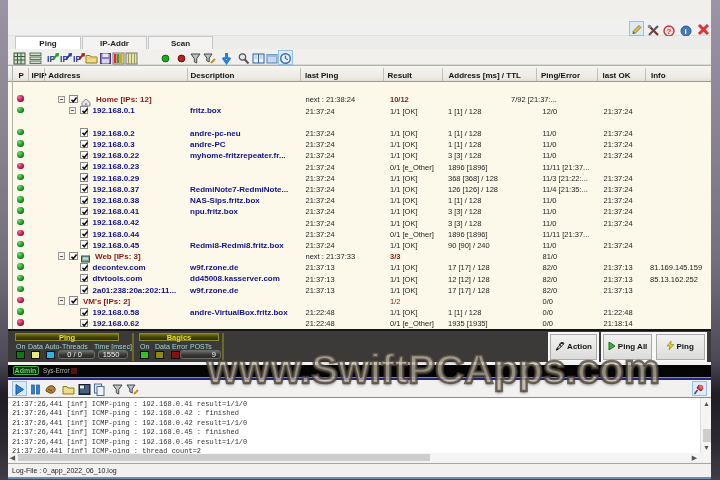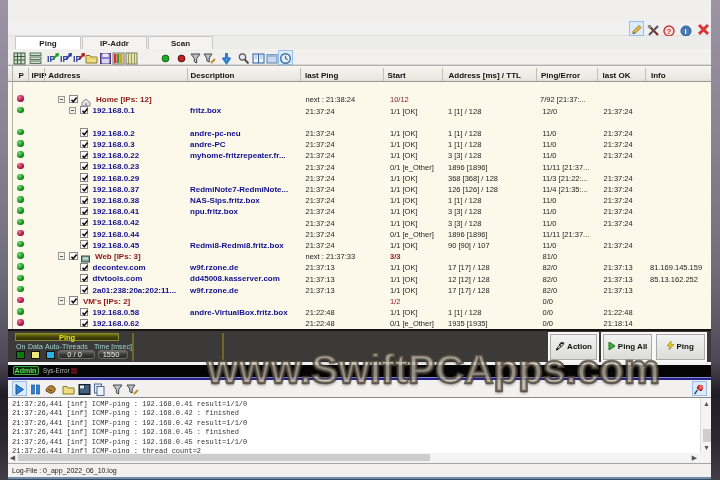--- a/index.html
+++ b/index.html
@@ -177,21 +177,21 @@
           <circle cx="6.5" cy="6.5" r="4.8" fill="#e8eef8" stroke="#3a6ea5" stroke-width="1.4"></circle>
           <path d="M6.5 3.8 V6.5 L8.8 7.8" stroke="#3a6ea5" stroke-width="1.2" fill="none"></path>
         </svg></span>
     </div>
   <div id="thead">
       <b style="left:10.5px">P</b>
       <b style="left:23.6px">IP</b>
       <b style="left:31px">IP Address</b>
       <b style="left:182.5px">Description</b>
       <b style="left:297px">last Ping</b>
-      <b style="left:379.5px">Start</b>
+      <b style="left:379.5px">Result</b>
       <b style="left:440.5px">Address [ms] / TTL</b>
       <b style="left:533px">Ping/Error</b>
       <b style="left:594.5px">last OK</b>
       <b style="left:643px">Info</b>
       <i class="hsep" style="left:4px"></i>
       <i class="hsep" style="left:19.7px"></i>
       <i class="hsep" style="left:35.7px"></i>
       <i class="hsep" style="left:178.6px"></i>
       <i class="hsep" style="left:291.5px"></i>
       <i class="hsep" style="left:374.5px"></i>
@@ -209,22 +209,22 @@
           <svg width="8" height="8" viewBox="0 0 8 8">
             <path d="M1.5 3.8 L3.2 5.8 L6.6 1.6" fill="none" stroke="#111" stroke-width="1.6"></path>
           </svg>
         </i>
         <i class="ico" style="left:73px"><svg width="10" height="9" viewBox="0 0 10 9">
             <path d="M1 4.5 L5 1 L9 4.5 L9 8 L1 8 Z" fill="#e3e3e8" stroke="#84848e" stroke-width="1"></path>
             <rect x="4" y="5.2" width="2" height="2.8" fill="#9a9aa4"></rect>
           </svg></i>
         <b class="nm" style="left:88px;color:#8c1616">Home [IPs: 12]</b>
         <span class="dv" style="left:297.5px">next : 21:38:24</span>
-        <span class="dv" style="left:382px;color:#8c1616;font-weight:normal">10/12</span>
-        <span class="dv" style="left:532px">7/92 [21:37:...</span>
+        <span class="dv" style="left:382px;color:#8c1616;font-weight:bold">10/12</span>
+        <span class="dv" style="left:503px">7/92 [21:37:...</span>
       </div>
 <div class="trow" style="top:22.4px">
         <i class="ball" style="left:9px;background:radial-gradient(circle at 35% 30%, #6fe06f, #0b7d14 70%);"></i>
         <i class="exp" style="left:60.5px"></i>
         <i class="chk" style="left:71.5px">
           <svg width="8" height="8" viewBox="0 0 8 8">
             <path d="M1.5 3.8 L3.2 5.8 L6.6 1.6" fill="none" stroke="#111" stroke-width="1.6"></path>
           </svg>
         </i>
         <b class="nm" style="left:84.5px;color:#101090">192.168.0.1</b>
@@ -383,21 +383,21 @@
         <i class="ball" style="left:9px;background:radial-gradient(circle at 35% 30%, #6fe06f, #0b7d14 70%);"></i>
         <i class="chk" style="left:71.5px">
           <svg width="8" height="8" viewBox="0 0 8 8">
             <path d="M1.5 3.8 L3.2 5.8 L6.6 1.6" fill="none" stroke="#111" stroke-width="1.6"></path>
           </svg>
         </i>
         <b class="nm" style="left:84.5px;color:#101090">192.168.0.45</b>
         <b class="nm" style="left:182px;color:#101090">Redmi8-Redmi8.fritz.box</b>
         <span class="dv" style="left:297.5px">21:37:24</span>
         <span class="dv" style="left:382px;color:#222">1/1 [OK]</span>
-        <span class="dv" style="left:440px">90 [90] / 107</span>
+        <span class="dv" style="left:440px">90 [90] / 240</span>
         <span class="dv" style="left:534.5px">11/0</span>
         <span class="dv" style="left:595.5px">21:37:24</span>
       </div>
 <div class="trow" style="top:168.0px">
         <i class="ball" style="left:9px;background:radial-gradient(circle at 35% 30%, #6fe06f, #0b7d14 70%);"></i>
         <i class="exp" style="left:49.5px"></i>
         <i class="chk" style="left:61px">
           <svg width="8" height="8" viewBox="0 0 8 8">
             <path d="M1.5 3.8 L3.2 5.8 L6.6 1.6" fill="none" stroke="#111" stroke-width="1.6"></path>
           </svg>
@@ -508,20 +508,31 @@
       <span class="glab" style="left:35px">Auto-</span>
         <span class="glab" style="left:52px">Threads</span>
       <span class="glab" style="left:84px">Time [msec]</span>
       <i class="gsq" style="left:6px;background:#0d7a0d"></i>
       <i class="gsq" style="left:21px;background:#ece87a"></i>
       <i class="gsq" style="left:36px;background:#28b4e8"></i>
       <div class="gval" style="left:48px;width:37px;text-align:center">0 / 0</div>
       <div class="gval" style="left:88px;width:30px;text-align:center">1550</div>
     </div>
     <div class="vsep" style="left:124px"></div>
+    <div class="grp" style="left:128px;width:86px">
+      <div class="gtitle" style="left:3px;width:80px">Bagics</div>
+      <span class="glab" style="left:4px">On</span>
+        <span class="glab" style="left:19px">Data</span>
+      <span class="glab" style="left:36px">Error</span>
+        <span class="glab" style="left:54px">POSTs</span>
+      <i class="gsq" style="left:4px;background:#2ec22e"></i>
+      <i class="gsq" style="left:19px;background:#8a8a10"></i>
+      <i class="gsq" style="left:35px;background:#8a1010"></i>
+      <div class="gval" style="left:44px;width:41px">9</div>
+    </div>
     <div class="vsep" style="left:214px"></div>
     <div class="abtn" style="left:542px;width:47px;line-height:24px">🖋 Action</div>
     <div class="abtn" style="left:595px;width:49px;line-height:24px"><svg width="8" height="8" viewBox="0 0 8 8" style="vertical-align:-1px">
           <path d="M1 0 L7 4 L1 8 Z" fill="#3fae3f" stroke="#1a701a"></path>
         </svg> Ping All</div>
     <div class="abtn" style="left:648px;width:49px;line-height:24px"><svg width="7" height="9" viewBox="0 0 7 9" style="vertical-align:-1px">
           <path d="M4 0 L0 5 H3 L2 9 L7 3.5 H4 Z" fill="#e8d020" stroke="#8a7a10" stroke-width=".6"></path>
         </svg> Ping</div>
   </div>
   <div id="whiteline"></div>

